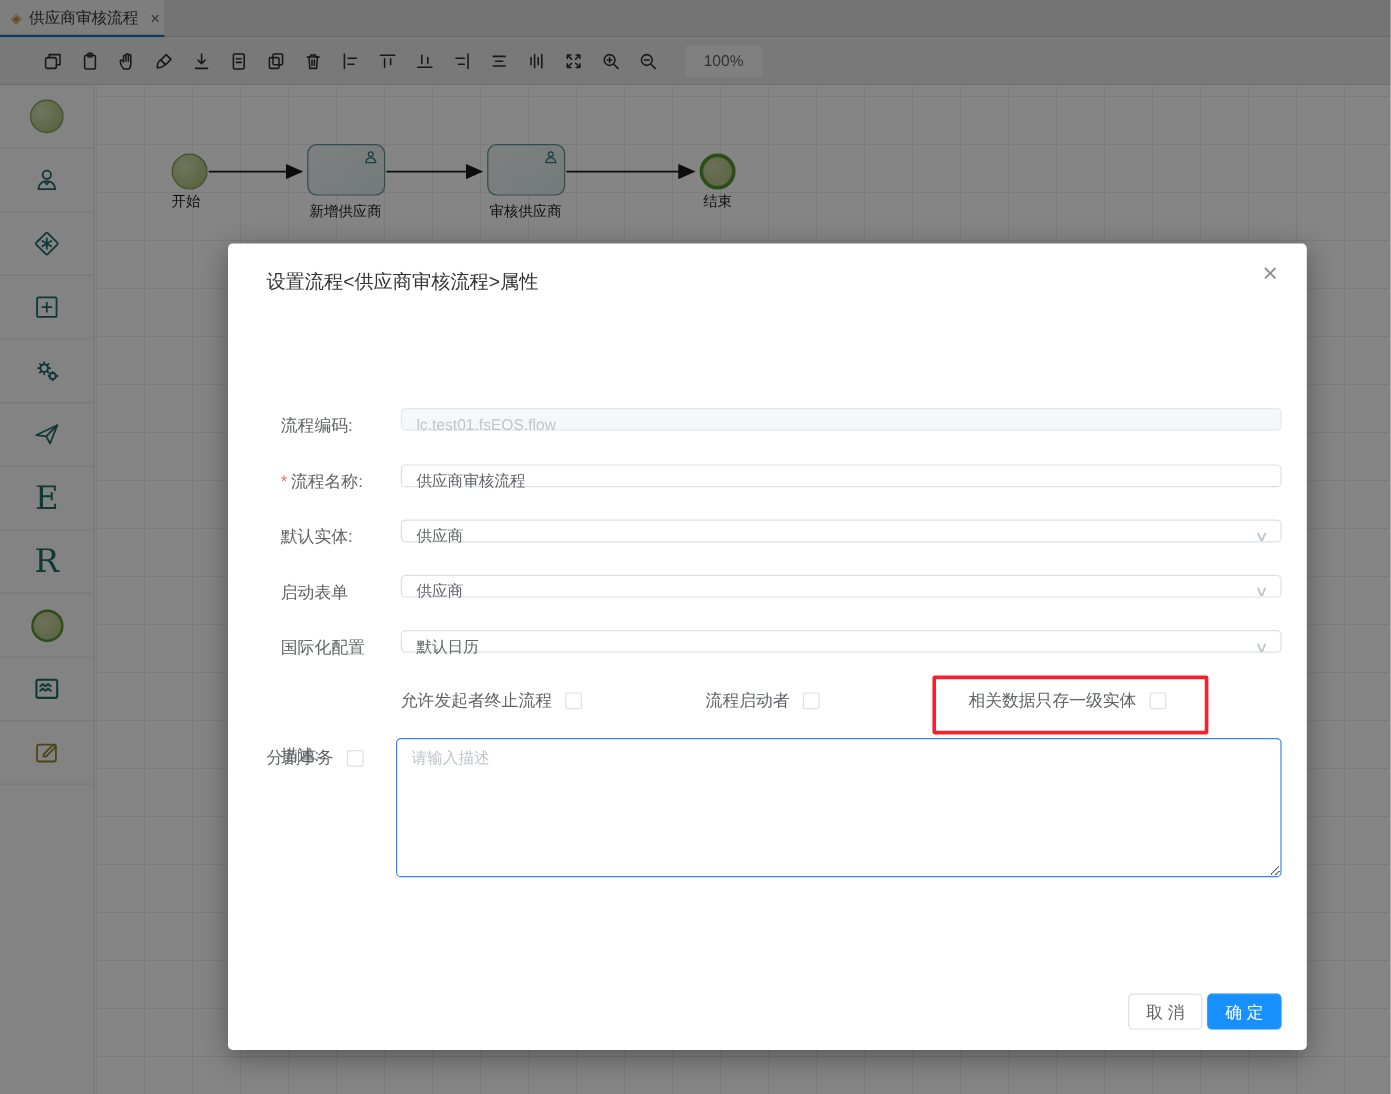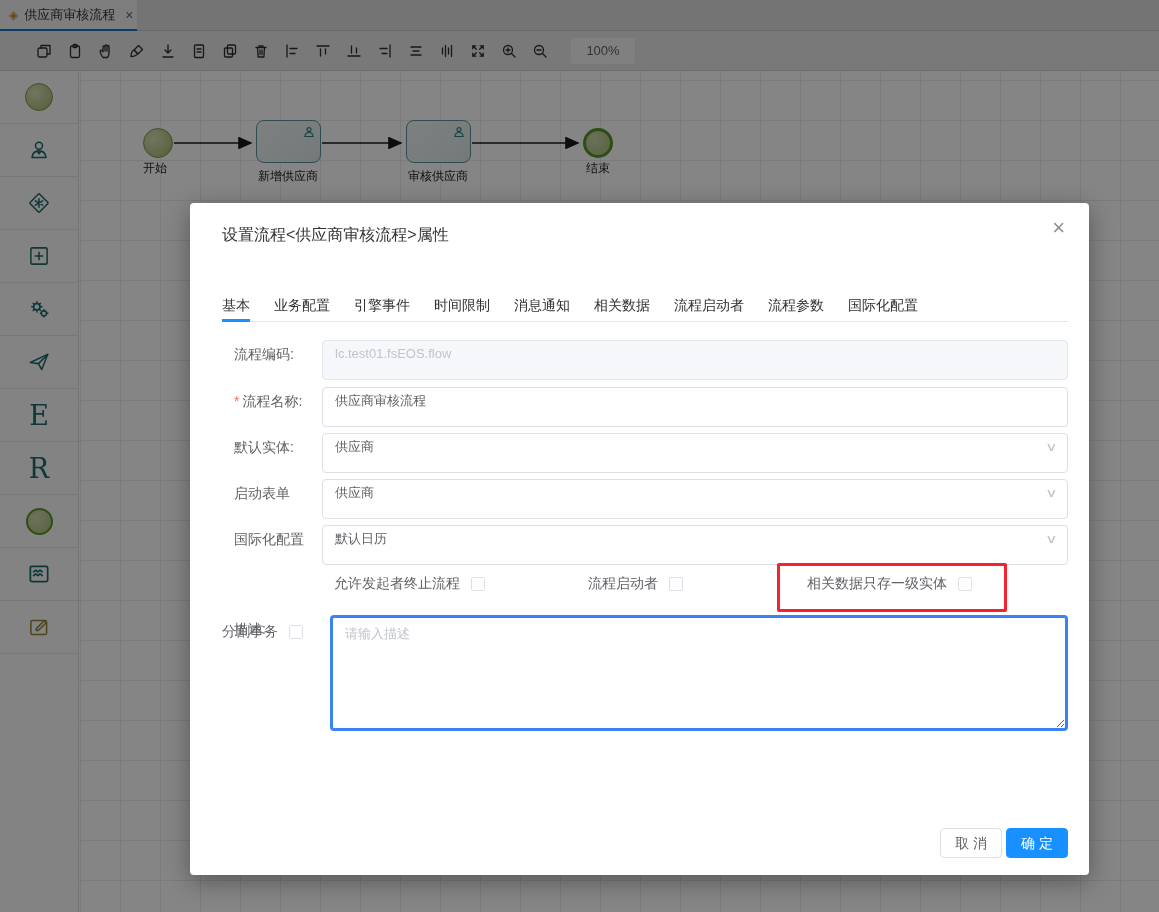--- a/index.html
+++ b/index.html
@@ -64,37 +64,37 @@
   .m-close { position:absolute; right:24px; top:14px; font-size:22px; color:#8c9095; line-height:1; cursor:pointer; }
 
   .m-tabs { position:absolute; left:32px; right:21px; top:94px; height:25px; display:flex; gap:24px;
             border-bottom:1px solid #e4e7ed; }
   .m-tab { position:relative; font-size:14px; color:#303133; white-space:nowrap; padding-bottom:10px; cursor:pointer; }
   .m-tab.active::after { content:""; position:absolute; left:0; right:0; bottom:-1px; height:3px; background:#1890ff; }
 
   .frow { position:absolute; left:32px; right:21px; height:28px; }
   .frow .flabel { position:absolute; left:12px; top:0; line-height:28px; font-size:14px; color:#606266; white-space:nowrap; }
   .frow .req { color:#f56c6c; margin-right:3px; }
-  .frow .control { position:absolute; left:100px; right:0; top:0; height:40px; border:1px solid #dcdfe6;
+  .frow .control { position:absolute; left:112px; right:0; top:0; height:19px; border:1px solid #dcdfe6;
                    border-radius:4px; background:#fff; font-size:13px; color:#606266; line-height:26px;
                    padding:0 12px; }
   .frow .control.disabled { background:#f5f7fa; border-color:#e4e7ed; color:#c0c4cc; }
   .frow .selectbox { cursor:pointer; }
   .frow .chev { position:absolute; right:11px; top:0; line-height:26px; color:#c0c4cc; font-size:12px;
                 transform:scaleX(1.4); }
   .r-code { top:137px; } .r-name { top:184px; } .r-entity { top:230px; } .r-form { top:276px; } .r-cal { top:322px; }
 
   .r-checks { top:367px; height:28px; }
   .cgroup { position:absolute; top:0; height:28px; display:flex; align-items:center; gap:11px; }
   .cg-0 { left:0;margin-top:48px; } .cg-1 { left:112px; } .cg-2 { left:366px; } .cg-3 { left:585px; }
   .cgroup .clabel { font-size:14px; color:#606266; white-space:nowrap; }
   .cbox { width:14px; height:14px; border:1px solid #dcdfe6; border-radius:2px; background:#fff; cursor:pointer; }
 
   .r-desc { top:412px; height:116px; }
-  .r-desc textarea { position:absolute; left:108px; right:0; top:0; height:116px; border:3px solid #3b82f6;
+  .r-desc textarea { position:absolute; left:108px; right:0; top:0; height:116px; border:1px solid #3b82f6;
                      border-radius:4px; padding:7px 12px; font-family:"Liberation Sans", sans-serif;
                      font-size:13px; color:#606266; resize:both; }
   .r-desc textarea::placeholder { color:#c0c4cc; }
 
   .m-footer { position:absolute; right:21px; bottom:17px; display:flex; gap:4px; }
   .btn { height:30px; padding:0 14px; border-radius:4px; font-size:14px; line-height:28px; cursor:pointer;
          white-space:nowrap; }
   .btn-cancel { background:#fff; border:1px solid #dcdfe6; color:#606266; }
   .btn-ok { background:#1890ff; border:1px solid #1890ff; color:#fff; }
 
@@ -304,31 +304,20 @@
     <div class="nlabel lb-task2">审核供应商</div>
     <div class="nlabel lb-end">结束</div>
   </div>
 
   <div class="overlay"></div>
 
   <div class="modal">
     <div class="m-title">设置流程&lt;供应商审核流程&gt;属性</div>
     <div class="m-close">×</div>
 
-    <div class="m-tabs">
-      <span class="m-tab active">基本</span>
-      <span class="m-tab">业务配置</span>
-      <span class="m-tab">引擎事件</span>
-      <span class="m-tab">时间限制</span>
-      <span class="m-tab">消息通知</span>
-      <span class="m-tab">相关数据</span>
-      <span class="m-tab">流程启动者</span>
-      <span class="m-tab">流程参数</span>
-      <span class="m-tab">国际化配置</span>
-    </div>
 
     <div class="frow r-code">
       <span class="flabel">流程编码:</span>
       <div class="control disabled">lc.test01.fsEOS.flow</div>
     </div>
 
     <div class="frow r-name">
       <span class="flabel"><span class="req">*</span><span>流程名称:</span></span>
       <div class="control">供应商审核流程</div>
     </div>

